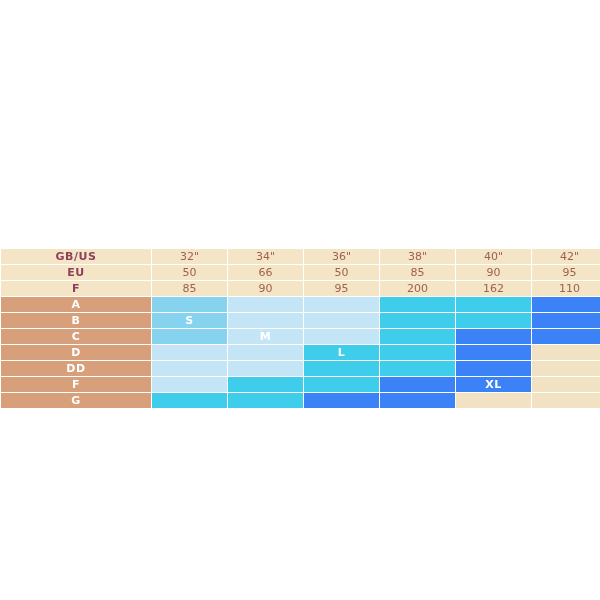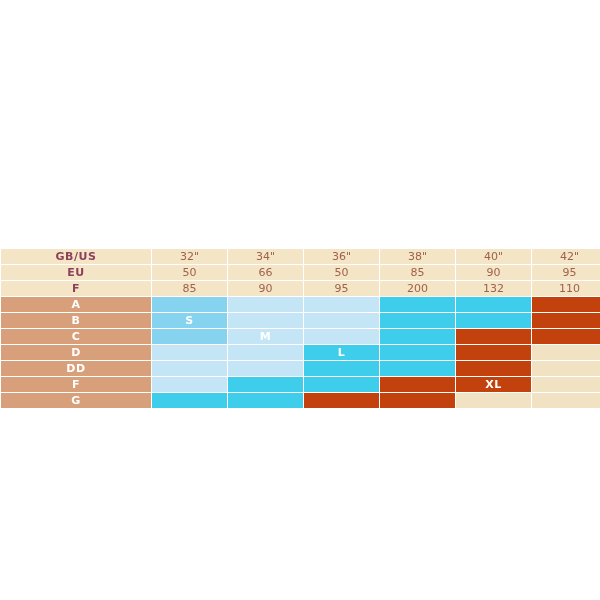--- a/index.html
+++ b/index.html
@@ -68,21 +68,21 @@
     padding-right: 62px;
     font-size: 11px;
     letter-spacing: 0.5px;
   }
 
   
   td.c-empty { background: #f1e2c4; }
   td.c-pale  { background: #c3e5f6; }
   td.c-light { background: #86d3ef; }
   td.c-mid   { background: #3fcdec; }
-  td.c-deep  { background: #c2410c; }
+  td.c-deep  { background: #3b82f6; }
 
   td.grid {
     color: #ffffff;
     font-weight: bold;
     font-size: 11px;
     letter-spacing: 0.5px;
   }
 </style>
 </head>
 <body>
@@ -116,21 +116,21 @@
           <td class="hdr hdr-val">85</td>
           <td class="hdr hdr-val">90</td>
           <td class="hdr hdr-val">95</td>
         </tr>
         <tr>
           <td class="hdr hdr-label">F</td>
           <td class="hdr hdr-val">85</td>
           <td class="hdr hdr-val">90</td>
           <td class="hdr hdr-val">95</td>
           <td class="hdr hdr-val">200</td>
-          <td class="hdr hdr-val">132</td>
+          <td class="hdr hdr-val">162</td>
           <td class="hdr hdr-val">110</td>
         </tr>
         <tr>
           <td class="cup">A</td>
           <td class="grid c-light"></td>
           <td class="grid c-pale"></td>
           <td class="grid c-pale"></td>
           <td class="grid c-mid"></td>
           <td class="grid c-mid"></td>
           <td class="grid c-deep"></td>

